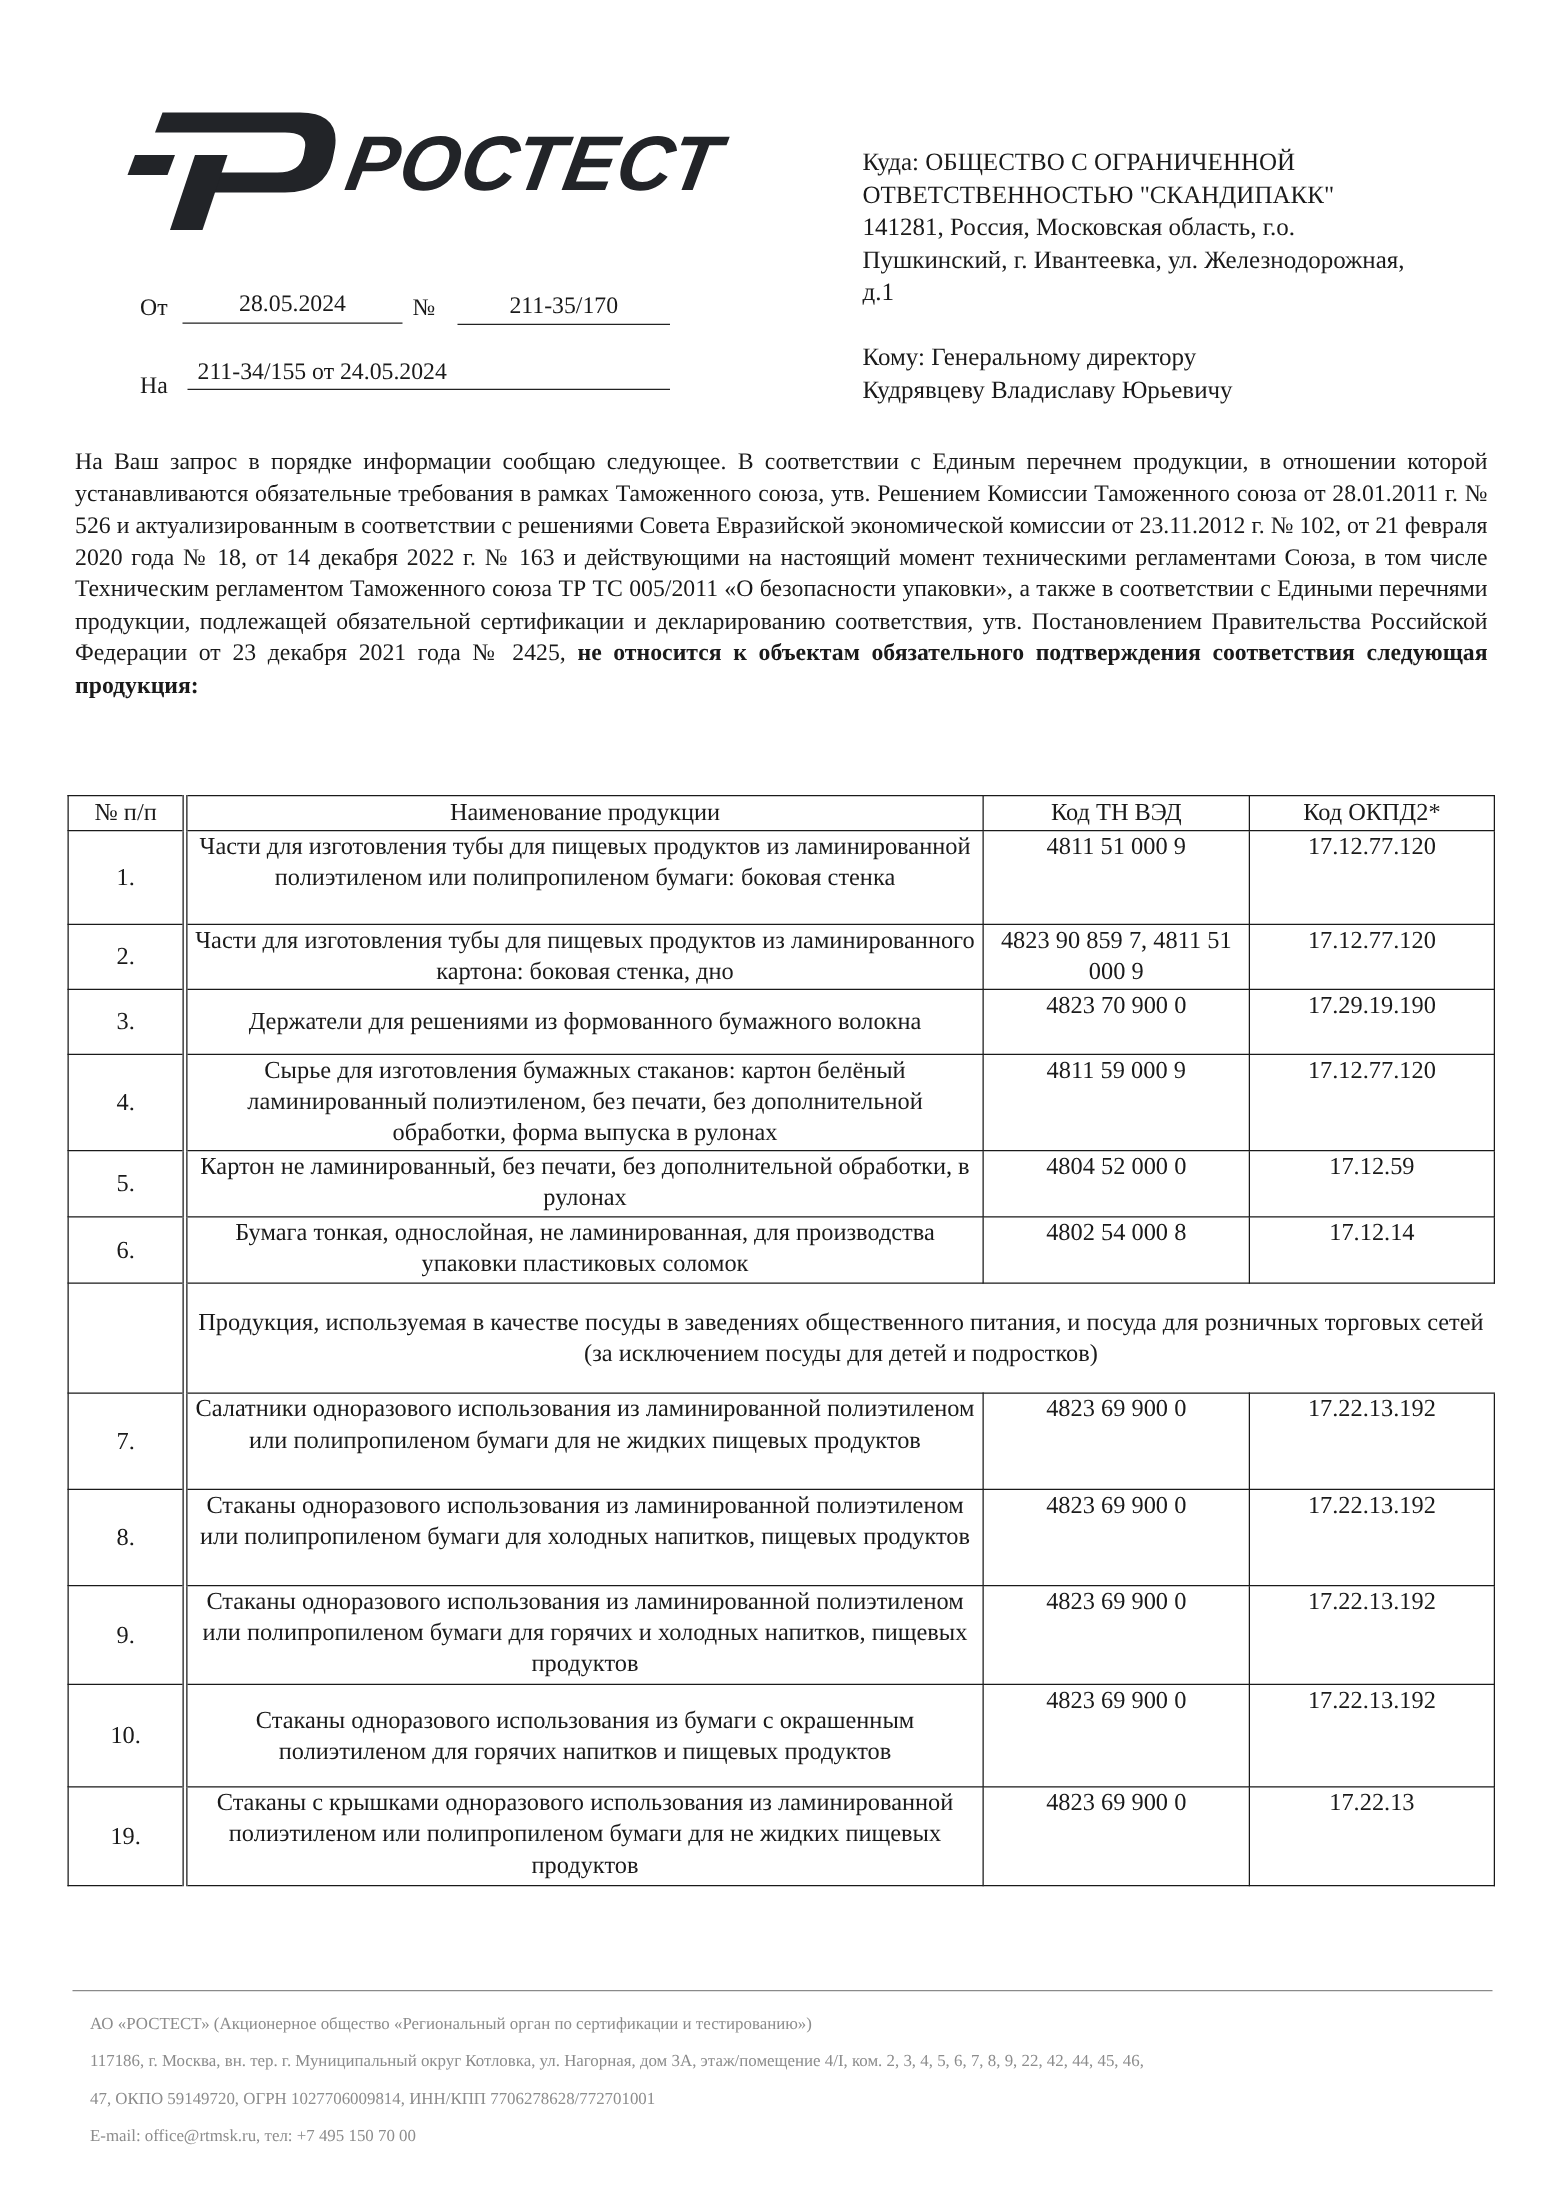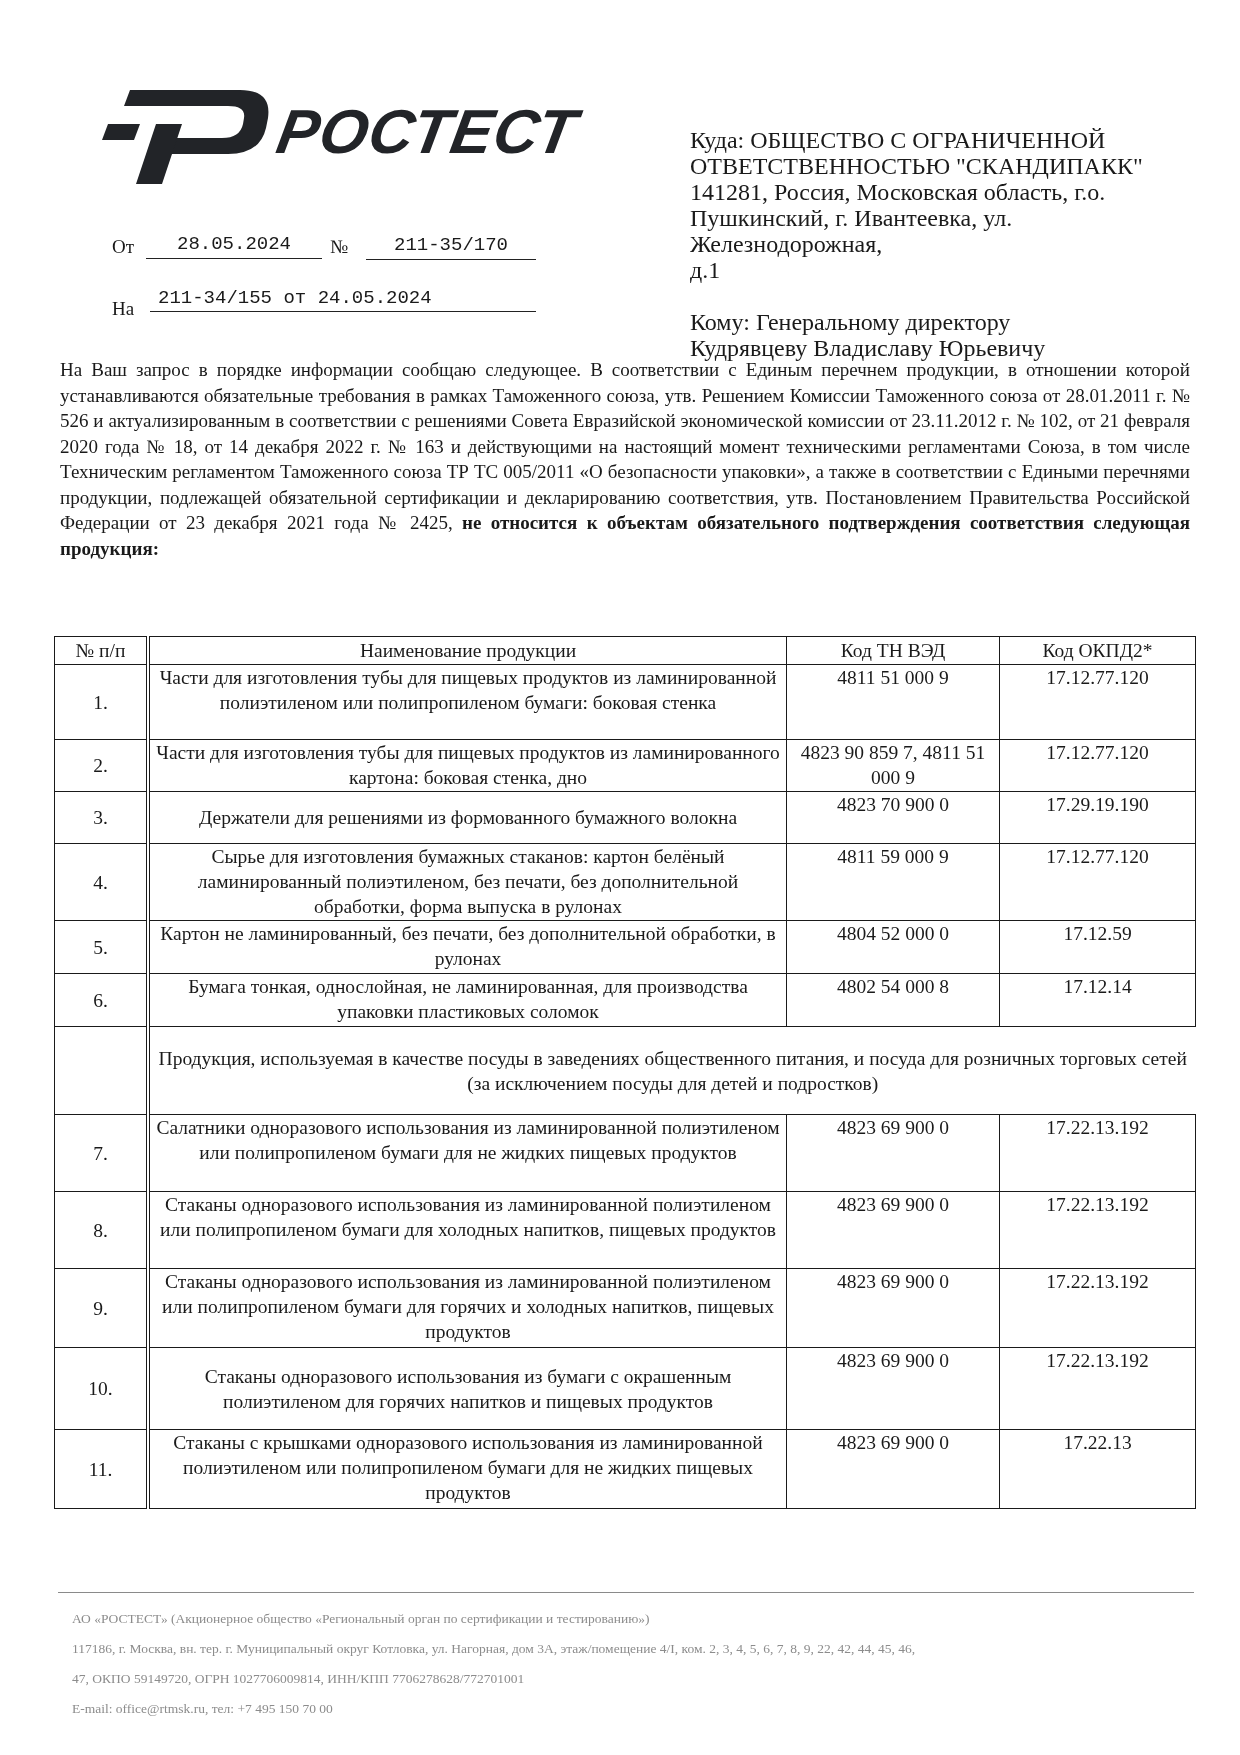--- a/index.html
+++ b/index.html
@@ -17,24 +17,24 @@
     position: absolute; left: 178px; top: 14px;
     font-family: "Liberation Sans", "DejaVu Sans", sans-serif;
     font-weight: bold; font-style: italic;
     font-size: 62px; letter-spacing: 1px; color: #222428;
     transform: skewX(-10deg);
   }
 
   
   .ref-row { font-size: 19px; }
   .ref-label { position: absolute; }
-  .ref-value { position: absolute; text-align: center; border-bottom: 1.5px solid #222; height: 26px; line-height: 24px; font-family: Liberation Mono, monospace; }
+  .ref-value { position: absolute; text-align: center; border-bottom: 1.5px solid #222; height: 26px; line-height: 24px; }
 
   
-  .addr { left: 690px; top: 127px; width: 520px; font-size: 24px; line-height: 26px; }
+  .addr { left: 690px; top: 117px; width: 520px; font-size: 20px; line-height: 26px; }
   .addr p { margin: 0; }
   .addr .gap { height: 26px; }
 
   
   .intro {
     left: 60px; top: 357px; width: 1130px;
     font-size: 19px; line-height: 25.5px; text-align: justify;
   }
   .intro b { font-weight: bold; }
 
@@ -170,21 +170,21 @@
       <td class="c-tn">4823 69 900 0</td>
       <td class="c-okpd">17.22.13.192</td>
     </tr>
     <tr style="height:82px;">
       <td class="c-num">10.</td>
       <td class="c-name" style="vertical-align:middle;">Стаканы одноразового использования из бумаги с окрашенным полиэтиленом для горячих напитков и пищевых продуктов</td>
       <td class="c-tn">4823 69 900 0</td>
       <td class="c-okpd">17.22.13.192</td>
     </tr>
     <tr style="height:79px;">
-      <td class="c-num">11.</td>
+      <td class="c-num">19.</td>
       <td class="c-name">Стаканы с крышками одноразового использования из ламинированной полиэтиленом или полипропиленом бумаги для не жидких пищевых продуктов</td>
       <td class="c-tn">4823 69 900 0</td>
       <td class="c-okpd">17.22.13</td>
     </tr>
   </tbody>
 </table>
 
 <div class="abs footer-line"></div>
 <div class="abs footer">
   <p>АО «РОСТЕСТ» (Акционерное общество «Региональный орган по сертификации и тестированию»)</p>

